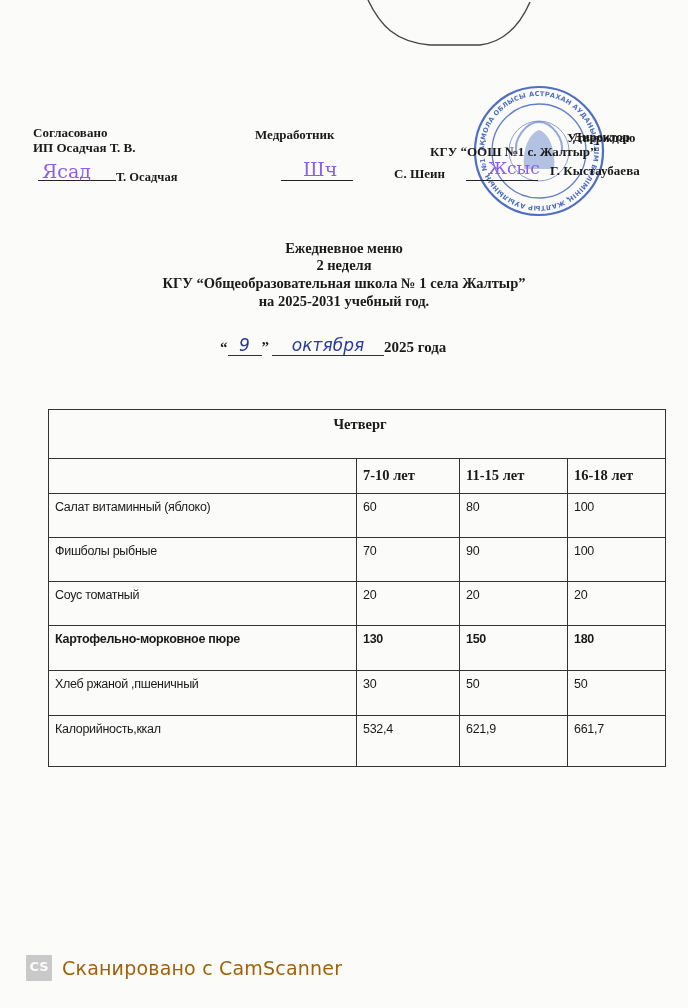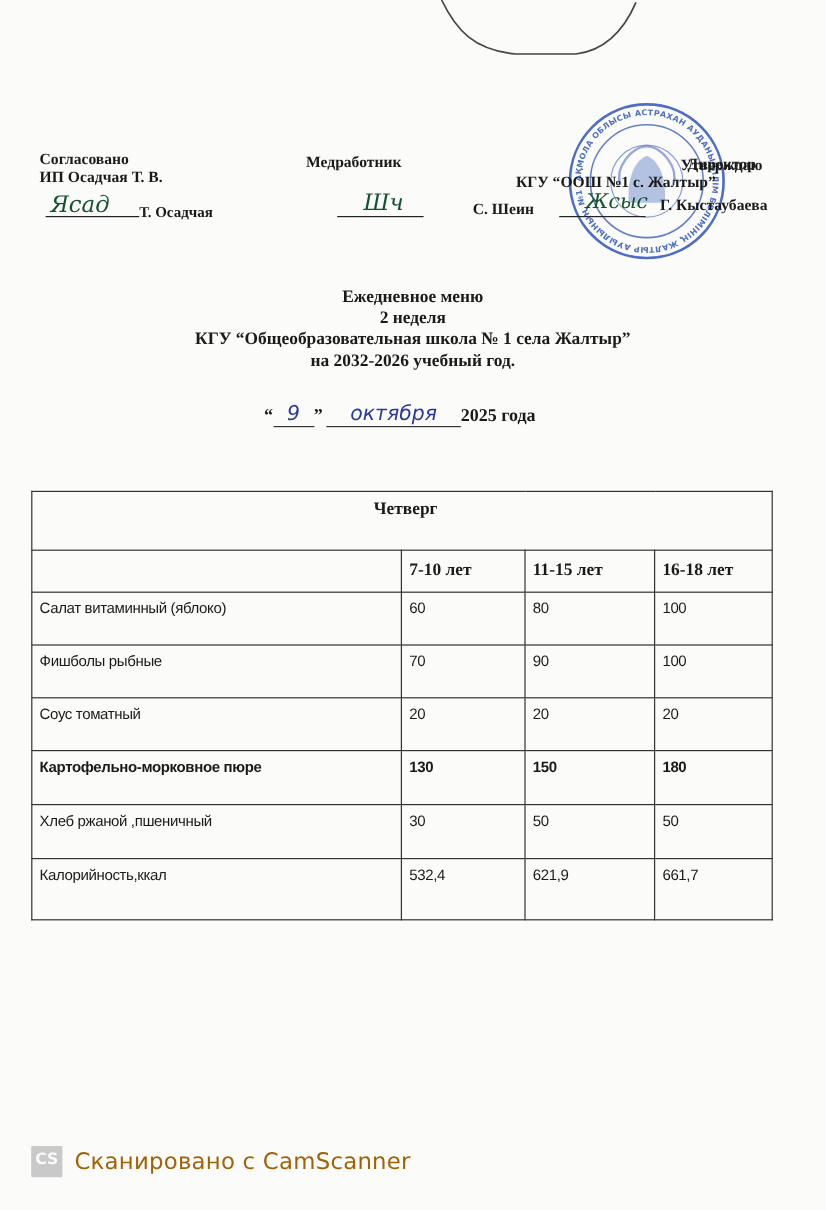--- a/index.html
+++ b/index.html
@@ -9,32 +9,32 @@
     font-family:"Liberation Serif", serif;
     color:#1a1a1a;
   }
   .abs { position:absolute; }
 
   
   #flap { left:0; top:0; width:688px; height:60px; }
 
   .hdr { font-size:13px; font-weight:bold; line-height:16px; white-space:nowrap; }
 
-  .sig { font-family:"DejaVu Serif", serif; font-style:italic; color:#14532d; }
+  .sig { font-family:"DejaVu Serif", serif; color:#8b5cf6; }
   .sigline { border-bottom:1px solid #222; }
 
   
   #stamp { left:472px; top:84px; width:134px; height:134px; }
 
   .title { left:0; width:688px; text-align:center; font-size:14.5px; font-weight:bold; line-height:17px; }
 
   .hand { font-family:"DejaVu Sans", sans-serif; font-style:italic; color:#2a3a9a; }
 
   
-  #menu-table { left:26px; top:409px; border-collapse:collapse;padding-left:47px; }
+  #menu-table { left:48px; top:409px; border-collapse:collapse;padding-left:47px; }
   #menu-table td {
     border:1.3px solid #333; padding:0 0 0 6px; vertical-align:top;
     font-family:"Liberation Sans Narrow","Liberation Sans", sans-serif;
     font-size:12.5px; letter-spacing:-0.3px;
   }
   #menu-table td.h { font-family:"Liberation Serif", serif; font-weight:bold; font-size:14.5px; letter-spacing:0; padding-top:6px; }
   #menu-table td.center { text-align:center; }
   #menu-table tr.r td { padding-top:6px; }
 
   #watermark { left:26px; top:955px; height:26px; display:flex; align-items:center; gap:10px; }
@@ -81,21 +81,21 @@
 <div class="abs hdr" style="left:567px;top:130px;">Утверждаю</div>
 <div class="abs hdr" style="left:573px;top:129px;">Директор</div>
 <div class="abs hdr" style="left:430px;top:144px;">КГУ “ООШ №1 с. Жалтыр”</div>
 <div class="abs sigline" style="left:466px;top:180px;width:72px;"></div>
 <div class="abs sig" style="left:488px;top:158px;font-size:17px;">Жсыс</div>
 <div class="abs hdr" style="left:550px;top:163px;">Г. Кыстаубаева</div>
 
 <div class="abs title" style="top:240px;">Ежедневное меню</div>
 <div class="abs title" style="top:257px;">2 неделя</div>
 <div class="abs title" style="top:275px;">КГУ “Общеобразовательная школа № 1 села Жалтыр”</div>
-<div class="abs title" style="top:293px;">на 2032-2026 учебный год.</div>
+<div class="abs title" style="top:293px;">на 2025-2031 учебный год.</div>
 
 <div class="abs" style="left:220px;top:332px;height:24px;display:flex;align-items:flex-end;font-size:15px;font-weight:bold;">
   <span>“</span>
   <span class="hand" style="display:inline-block;width:34px;text-align:center;border-bottom:1px solid #333;font-size:17px;font-weight:normal;">9</span>
   <span>”</span>
   <span class="hand" style="display:inline-block;width:112px;text-align:center;border-bottom:1px solid #333;font-size:17px;font-weight:normal;margin-left:3px;">октября</span>
   <span>2025 года</span>
 </div>
 
 <table id="menu-table" class="abs">

